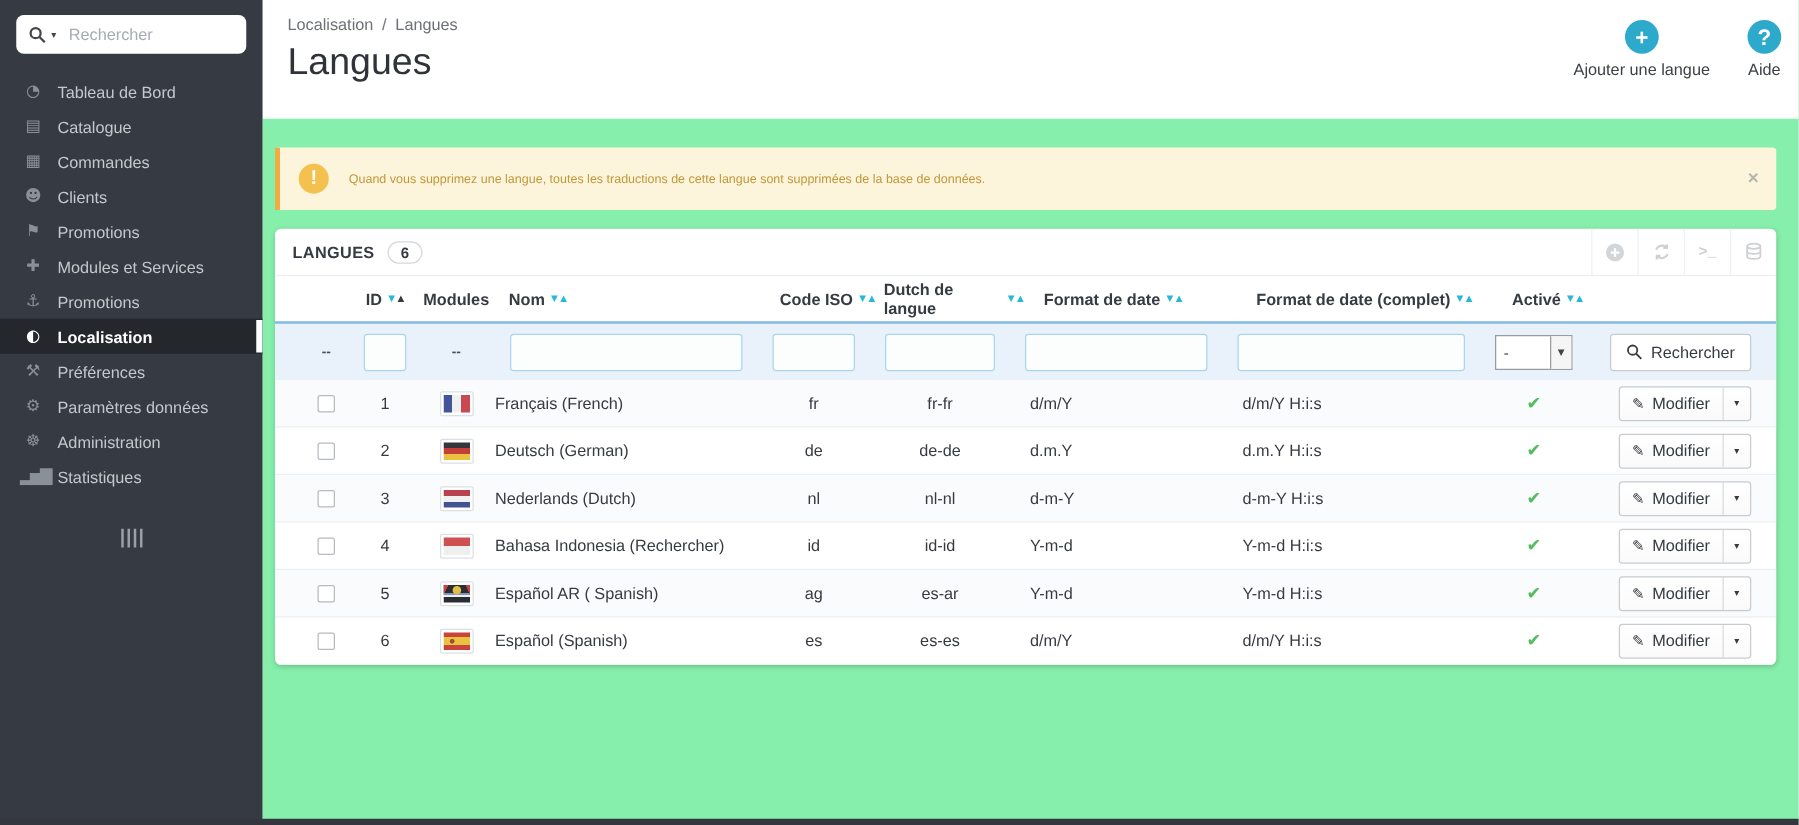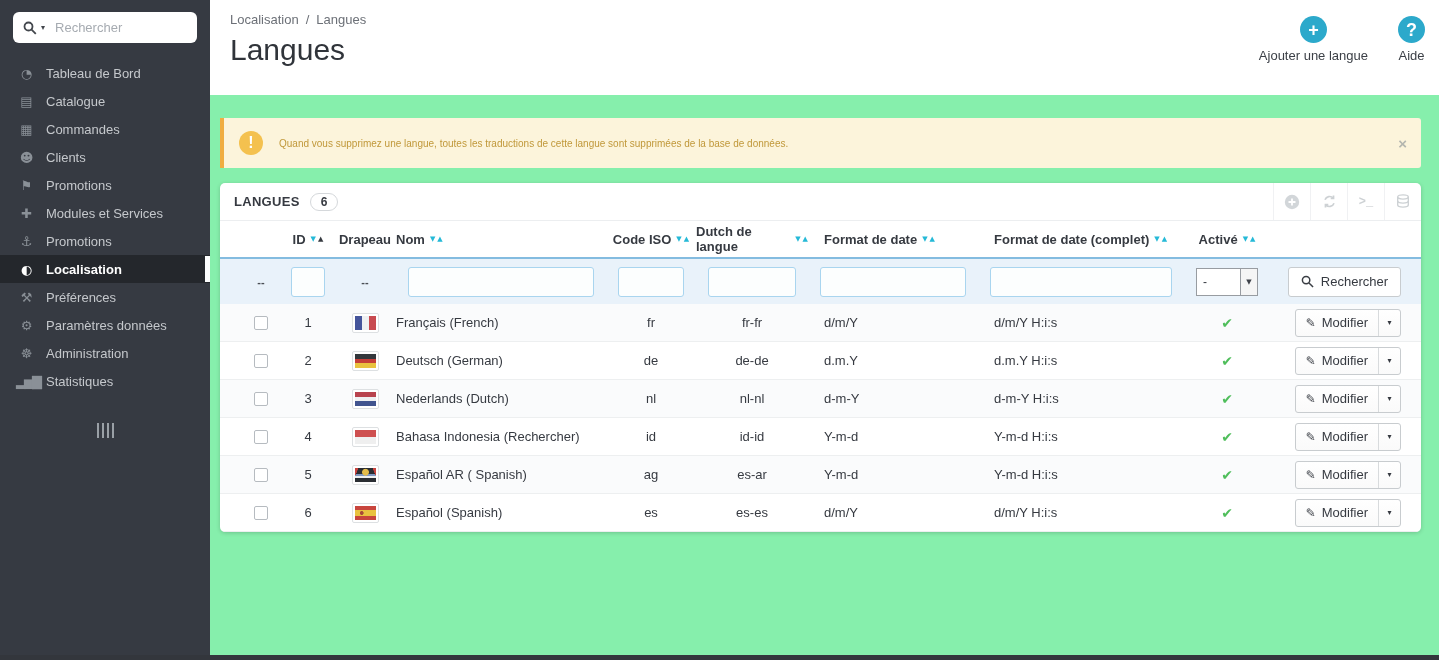--- a/index.html
+++ b/index.html
@@ -64,21 +64,21 @@
 
   
   .t-head, .t-filter, .t-row { display:flex; align-items:center; padding-left:20px; padding-right:20px; }
   .col-sel{width:42px;} .col-id{width:52px;} .col-flag{width:62px;} .col-nom{width:210px;}
   .col-iso{width:90px;} .col-code{width:112px;} .col-date{width:170px;} .col-datefull{width:206px;}
   .col-active{width:86px;} .col-action{flex:1;}
   .t-head { height:36px; }
   .th { display:flex; align-items:center; justify-content:center; gap:5px; font-size:13px; font-weight:bold;
     color:#363A41; cursor:pointer; }
   .th.left { justify-content:flex-start; padding-left:16px; }
-  .th.left.no-ind { padding-left:0; }
+  .th.left.no-ind { padding-left:0;margin-left:11px; }
   .sort { display:inline-flex; gap:2px; }
   .sort i { font-style:normal; font-size:7px; color:#25B9D7; font-family:"DejaVu Sans",sans-serif; }
   .th.sorted .s-up { color:#363A41; }
 
   .t-filter { height:47px; background:#E9F2FA; border-top:2px solid #84BCE0; }
   .f-cell { display:flex; align-items:center; justify-content:center; padding:0 12px; }
   .f-cell.end { justify-content:flex-end; padding-right:0; }
   .f-dash { font-size:11px; font-weight:bold; color:#4A4E54; }
   .f-input { width:100%; height:30px; border:1px solid #A9D5EF; border-radius:3px; background:#FCFEFE;
     outline:none; padding:0 6px; font-size:13px; color:#363A41; }
@@ -280,21 +280,21 @@
 
   <div class="th col-id sorted">
     <span class="th-label">ID</span>
     <span class="sort">
                 <i class="s-down">▼</i>
                 <i class="s-up">▲</i>
               </span>
   </div>
 
   <div class="th col-flag">
-    <span class="th-label">Drapeau</span>
+    <span class="th-label">Modules</span>
 
   </div>
 
   <div class="th col-nom left no-ind">
     <span class="th-label">Nom</span>
     <span class="sort">
                 <i class="s-down">▼</i>
                 <i class="s-up">▲</i>
               </span>
   </div>

